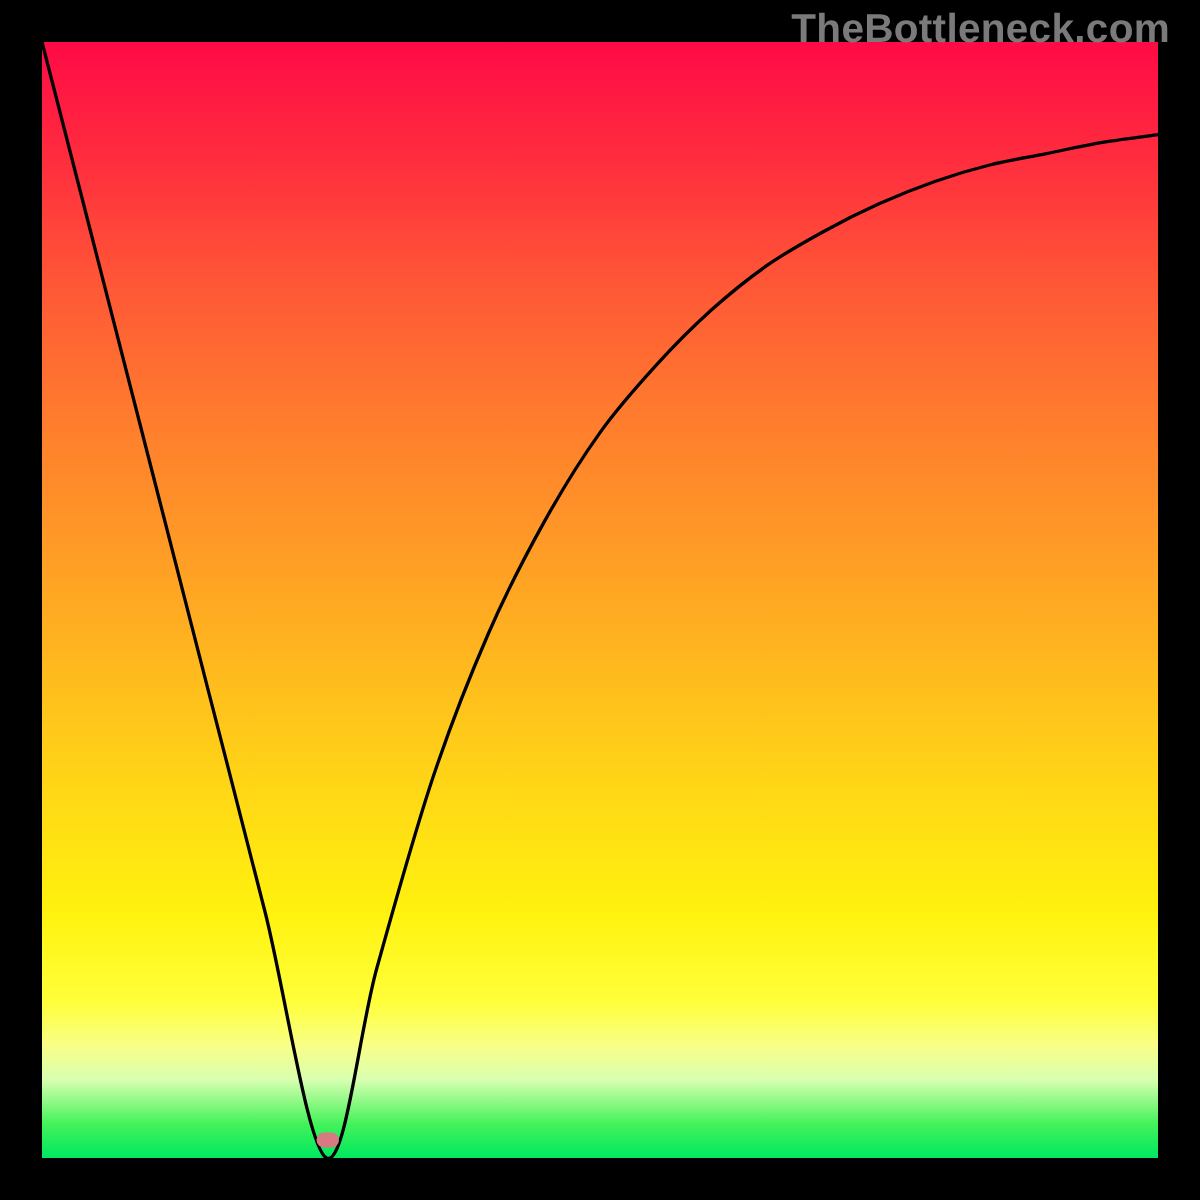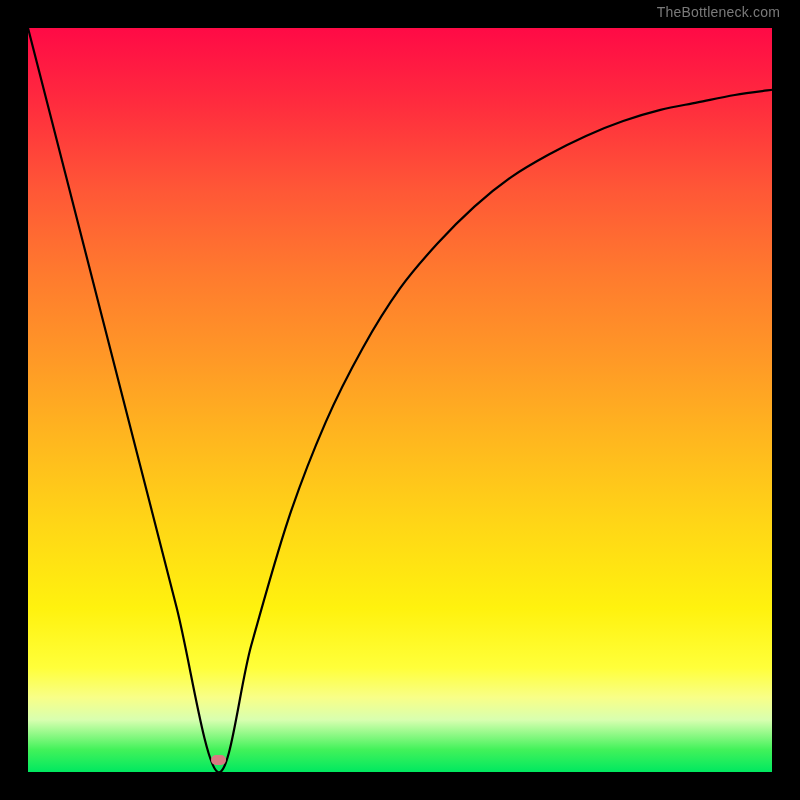--- a/index.html
+++ b/index.html
@@ -38,23 +38,24 @@
       #d8ffb0 93%,
       #42f25a 97%,
       #00e860 100%
     );
   }
   .watermark {
     position: absolute;
     top: 4px;
     right: 20px;
     font-family: Arial, Helvetica, sans-serif;
-    font-size: 14px;
+    font-size: 27px;
     color: #7a7a7a;
     letter-spacing: 0.2px;
+    font-weight: bold;
   }
   svg.curve {
     position: absolute;
     left: 28px;
     top: 28px;
     width: 744px;
     height: 744px;
     overflow: visible;
   }
   .marker {

